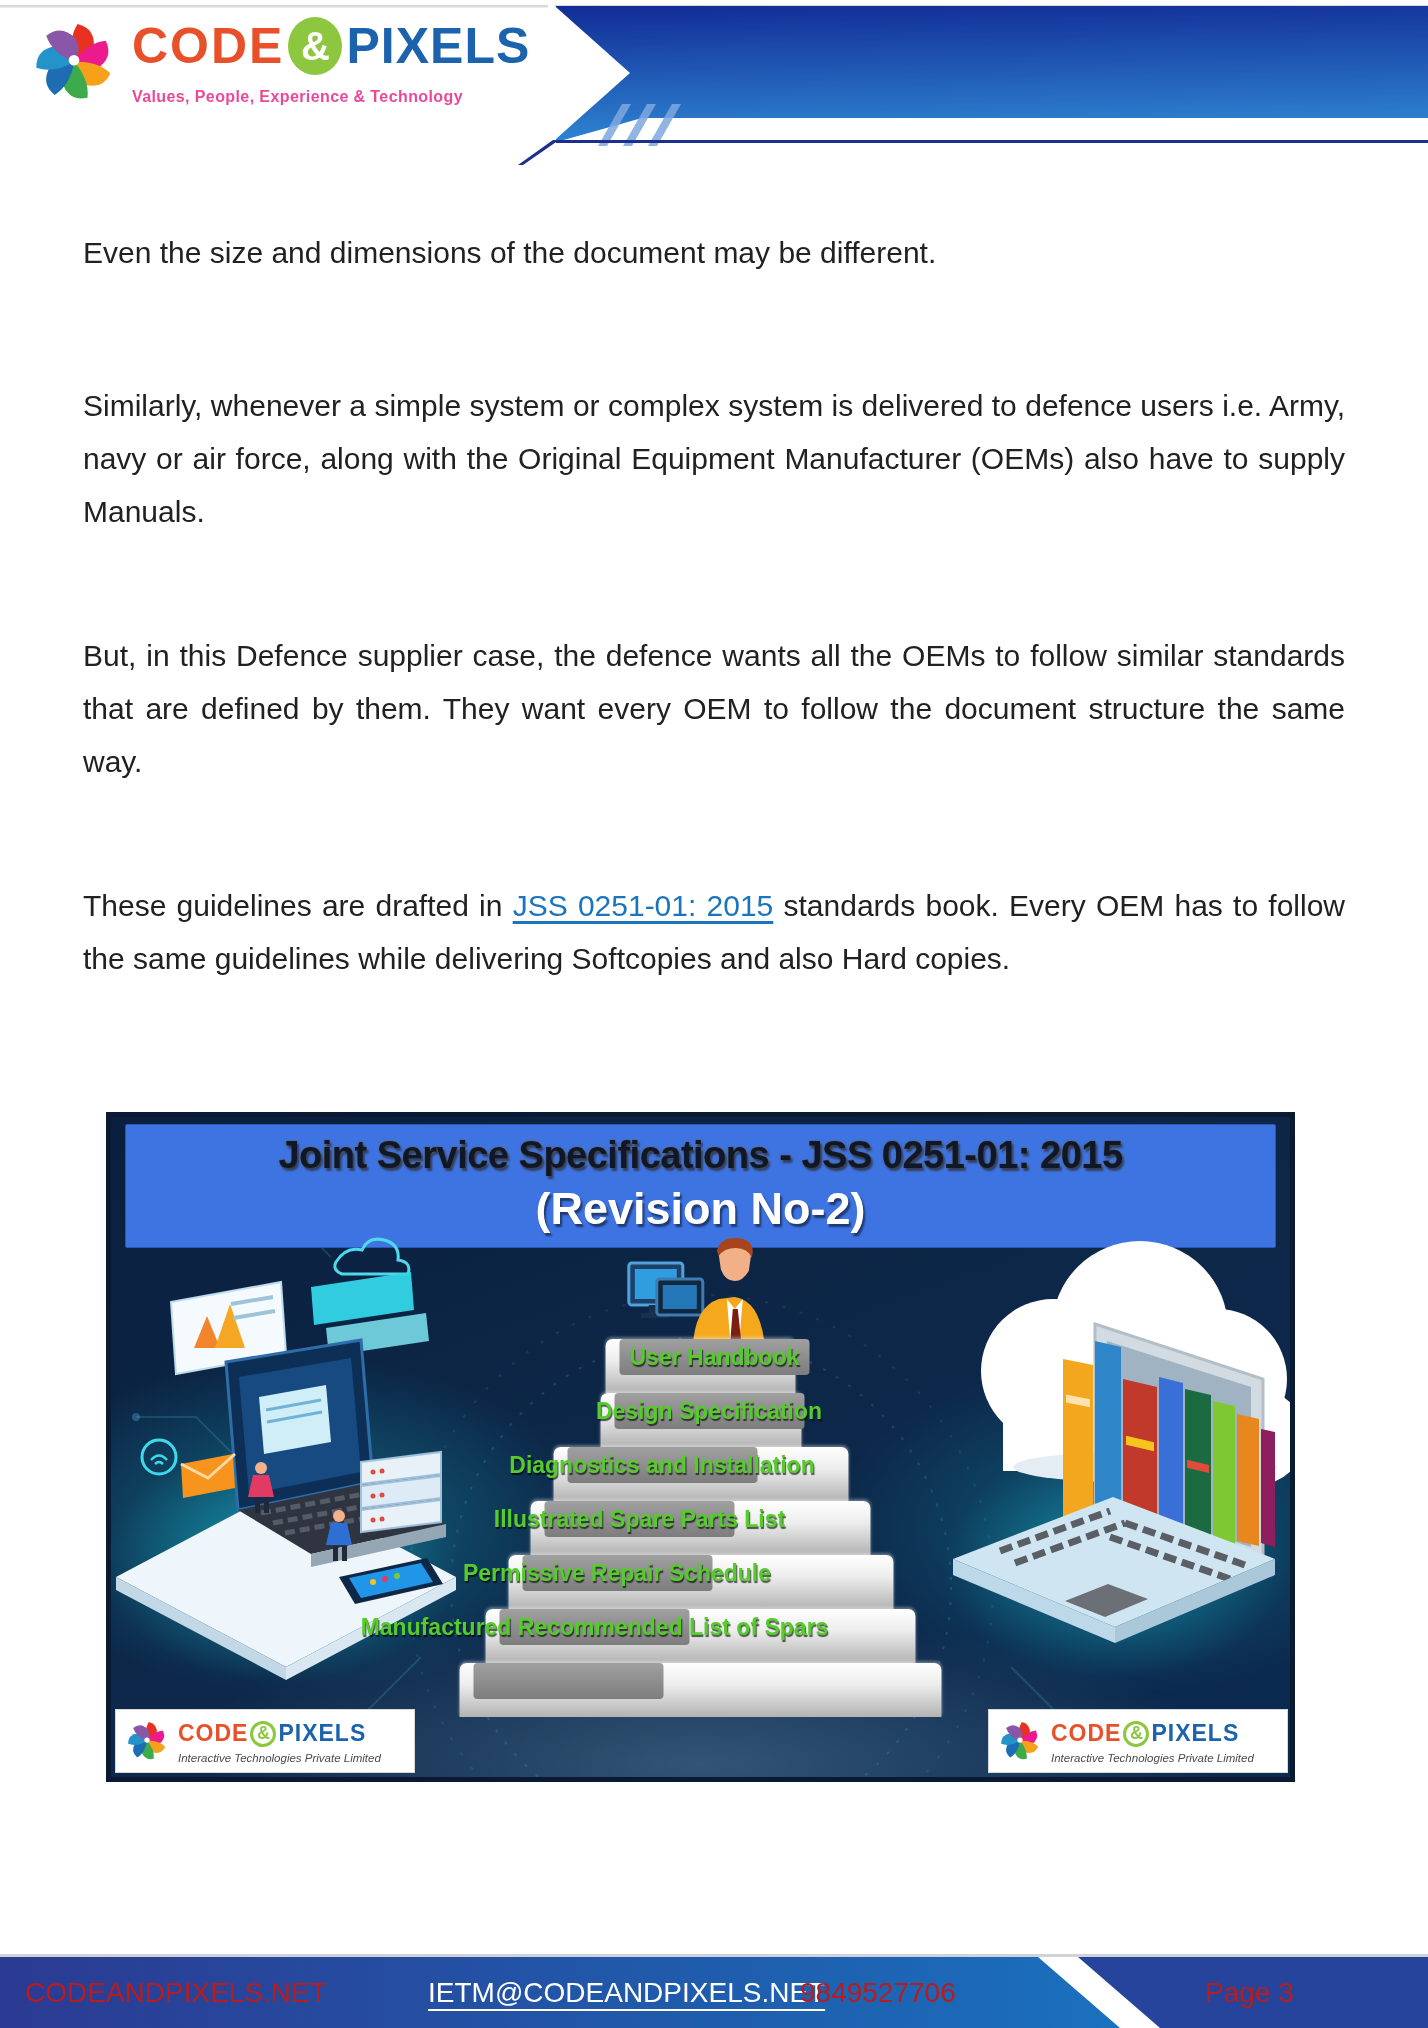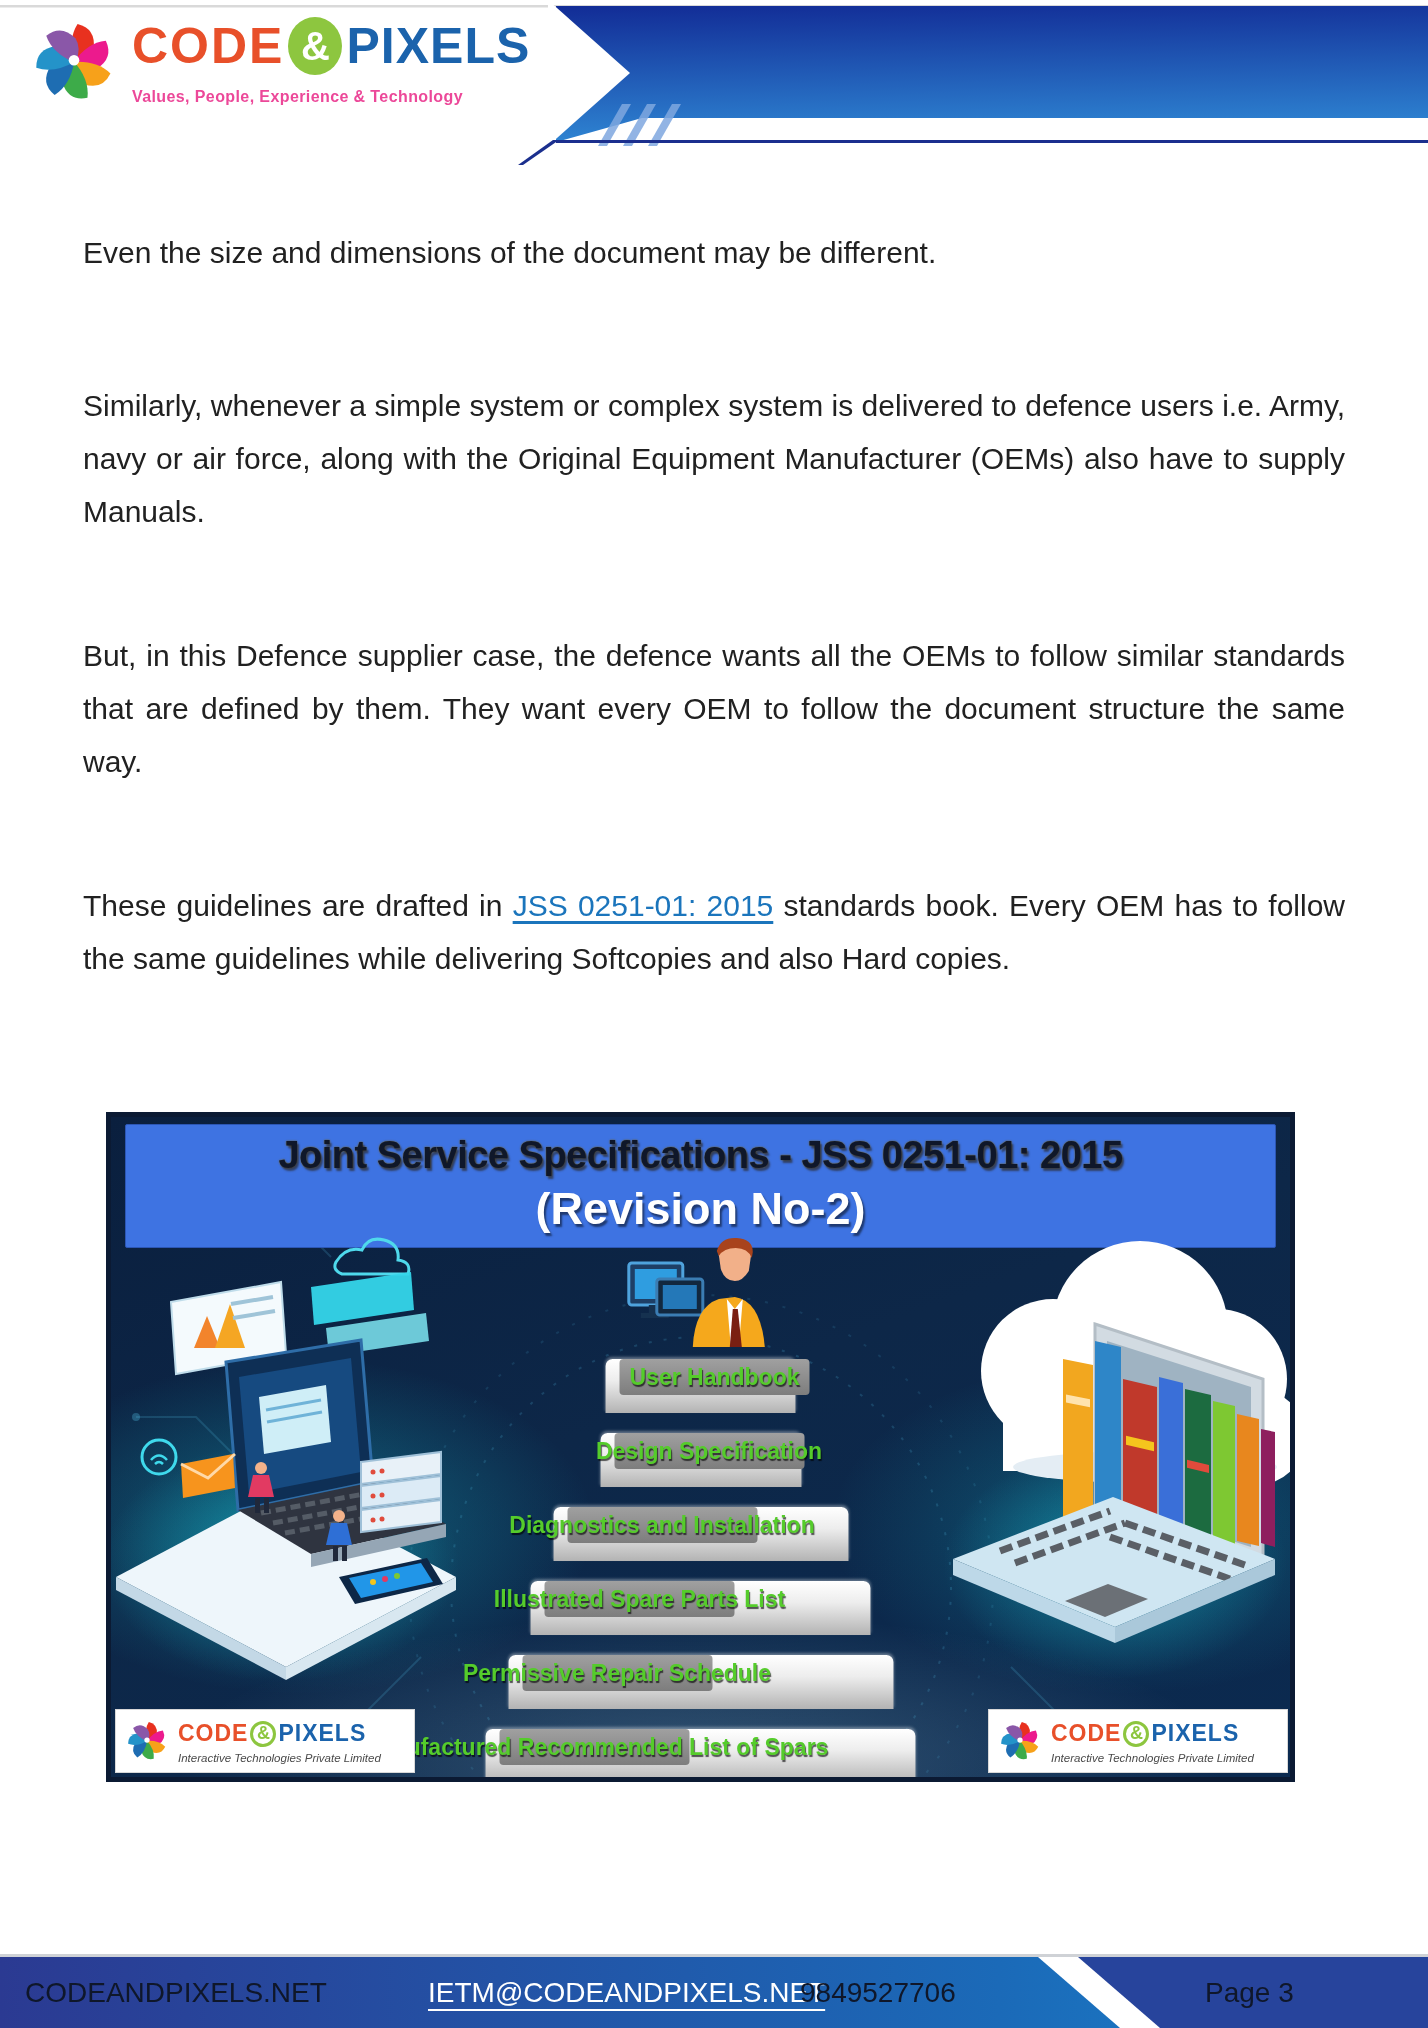--- a/index.html
+++ b/index.html
@@ -43,21 +43,21 @@
       text-shadow:2px 3px 2px rgba(0,0,0,.5);}
   .scene{position:absolute;}
   .scene-left{left:0;top:115px;}
   .scene-right{left:834px;top:112px;}
   .circuit{position:absolute;left:0;top:0;}
 
   .stairs{position:absolute;left:50%;top:222px;transform:translateX(-50%);width:535px;}
   .stairs .step{margin:0 auto;height:54px;box-sizing:border-box;
       background:linear-gradient(180deg,#ffffff 0%,#ededed 40%,#b3b3b3 100%);
       border-radius:7px 7px 0 0;box-shadow:0 -2px 3px rgba(255,255,255,.35);}
-  .stairs .step-bar{margin:20px 14px 0;height:36px;border-radius:4px;
+  .stairs .step-bar{margin:0 14px 0;height:36px;border-radius:4px;
       background:linear-gradient(180deg,#a0a0a0,#7d7d7d);
       display:flex;align-items:center;justify-content:center;}
   .stairs .step-text{font-size:23px;font-weight:bold;color:#55cc2b;white-space:nowrap;
       text-shadow:1px 2px 1px rgba(0,0,0,.65);}
   .stairs div:nth-of-type(1){width:190px;}
   .stairs div:nth-of-type(2){width:201px;}
   .stairs div:nth-of-type(3){width:295px;}
   .stairs div:nth-of-type(4){width:340px;}
   .stairs div:nth-of-type(5){width:385px;}
   .stairs div:nth-of-type(6){width:430px;}
@@ -80,21 +80,21 @@
   .mini-tagline{font-size:11.5px;font-style:italic;color:#4a4a4a;margin-top:3px;}
 
   
   .footer{position:absolute;left:0;bottom:0;width:1428px;height:74px;}
   .footer-topline{position:absolute;top:0;left:0;width:1428px;height:3px;background:#cfd2d6;}
   .footer-bar-main{position:absolute;top:3px;left:0;width:1428px;height:71px;
       background:linear-gradient(90deg,#2b3a92 0%,#1b6ab8 70%,#1a85cf 100%);
       clip-path:polygon(0 0,1038px 0,1120px 71px,0 71px);}
   .footer-bar-right{position:absolute;top:3px;left:0;width:1428px;height:71px;background:#27449c;
       clip-path:polygon(1078px 0,1428px 0,1428px 71px,1160px 71px);}
-  .footer-text{position:absolute;top:3px;height:71px;line-height:71px;color:#0f172a;font-size:28px;white-space:nowrap;}
+  .footer-text{position:absolute;top:3px;height:71px;line-height:71px;color:#b91c1c;font-size:28px;white-space:nowrap;}
   .ft-site{left:25px;}
   .ft-email{left:428px;text-decoration:underline;text-underline-offset:7px;cursor:pointer;color:#fff;}
   .ft-phone{left:800px;}
   .ft-page{left:1205px;width:140px;text-align:left;}
 </style>
 </head>
 <body>
 
 <div class="page">
 

